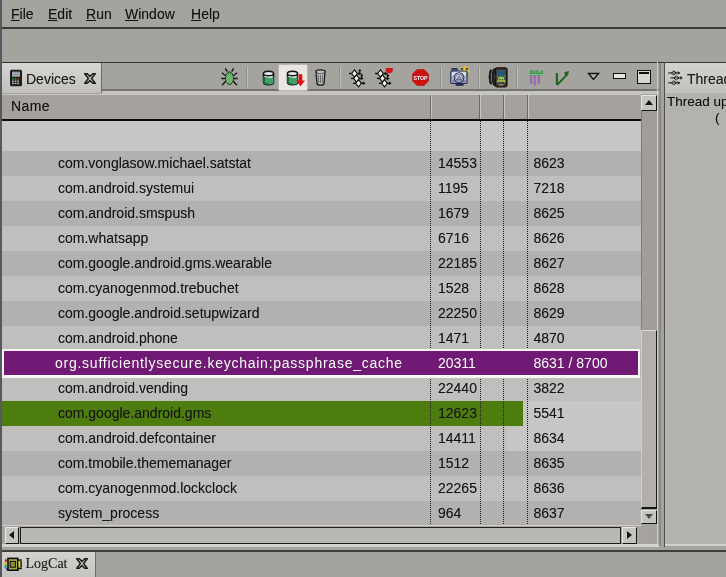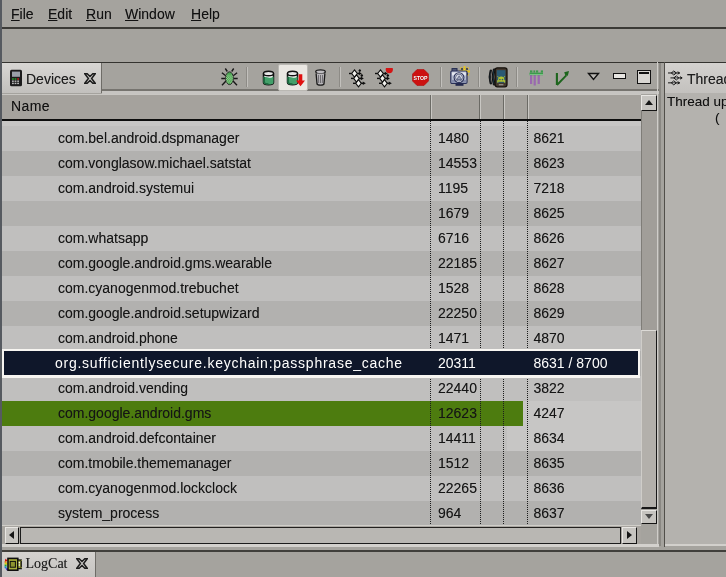--- a/index.html
+++ b/index.html
@@ -52,36 +52,32 @@
 
 <div class="abs" style="left:2px;top:94px;width:638.5px;height:24.5px;background:#a5a29d;border-top:1px solid #c9c7c3;box-sizing:border-box;"></div>
 <div class="abs" style="left:11px;top:98px;font-size:14px;letter-spacing:0.4px;color:#111;">Name</div>
 <div class="hsep" style="left:430px"></div>
 <div class="hsep" style="left:479px"></div>
 <div class="hsep" style="left:502.5px"></div>
 <div class="hsep" style="left:527px"></div>
 <div class="abs" style="left:0px;top:118.5px;width:640.5px;height:2px;background:#0d0d0d"></div>
 
 <div class="abs" id="rows" style="left:2px;top:120.5px;width:638.5px;height:404px;background:#c7c6c5;">
-    <div style="position:absolute;left:0;top:5px;width:638.5px;height:25px;background:#c0bfbe">
-      <div class="rowtxt">com.bel.android.dspmanager</div>
-      <div class="pid">1480</div>
-      <div class="port">8621</div>
-    </div>
     <div style="position:absolute;left:0;top:30px;width:638.5px;height:25px;background:#b2b1af">
       <div class="rowtxt">com.vonglasow.michael.satstat</div>
       <div class="pid">14553</div>
       <div class="port">8623</div>
     </div>
     <div style="position:absolute;left:0;top:55px;width:638.5px;height:25px;background:#c0bfbe">
       <div class="rowtxt">com.android.systemui</div>
       <div class="pid">1195</div>
       <div class="port">7218</div>
     </div>
     <div style="position:absolute;left:0;top:80px;width:638.5px;height:25px;background:#b2b1af">
+      <div class="rowtxt">com.android.smspush</div>
       <div class="pid">1679</div>
       <div class="port">8625</div>
     </div>
     <div style="position:absolute;left:0;top:105px;width:638.5px;height:37px;background:#c0bfbe">
       <div class="rowtxt">com.whatsapp</div>
       <div class="pid">6716</div>
       <div class="port">8626</div>
     </div>
     <div style="position:absolute;left:0;top:130px;width:638.5px;height:25px;background:#b2b1af">
       <div class="rowtxt">com.google.android.gms.wearable</div>
@@ -105,21 +101,21 @@
     </div>
     <div style="position:absolute;left:0;top:230px;width:638.5px;height:25px;background:#b2b1af"></div>
     <div style="position:absolute;left:0;top:255px;width:638.5px;height:25px;background:#c0bfbe">
       <div class="rowtxt">com.android.vending</div>
       <div class="pid">22440</div>
       <div class="port">3822</div>
     </div>
     <div style="position:absolute;left:0;top:280px;width:521px;height:25px;background:#4d7c0f">
       <div class="rowtxt">com.google.android.gms</div>
       <div class="pid">12623</div>
-      <div class="port">4247</div>
+      <div class="port">5541</div>
     </div>
     <div style="position:absolute;left:0;top:305px;width:505px;height:25px;background:#c0bfbe">
       <div class="rowtxt">com.android.defcontainer</div>
       <div class="pid">14411</div>
       <div class="port">8634</div>
     </div>
     <div style="position:absolute;left:0;top:330px;width:638.5px;height:25px;background:#b2b1af">
       <div class="rowtxt">com.tmobile.thememanager</div>
       <div class="pid">1512</div>
       <div class="port">8635</div>
@@ -135,21 +131,21 @@
       <div class="port">8637</div>
     </div>
   </div>
 
 <div class="dot" style="left:430px"></div>
 <div class="dot" style="left:479.5px"></div>
 <div class="dot" style="left:502.5px"></div>
 <div class="dot" style="left:527px"></div>
 
 <div class="abs" style="left:1.5px;top:348.5px;width:638px;height:29px;background:#f7f5f1;"></div>
-<div class="abs" id="selrow" style="left:4px;top:351px;width:633.5px;height:24px;background:#0f172a;">
+<div class="abs" id="selrow" style="left:4px;top:351px;width:633.5px;height:24px;background:#701a75;">
     <div class="rowtxt" style="left:51px;color:#fff;letter-spacing:0.75px;">org.sufficientlysecure.keychain:passphrase_cache</div>
     <div class="pid" style="left:434px;color:#fff;">20311</div>
     <div class="port" style="left:529.5px;color:#fff;">8631 / 8700</div>
   </div>
 
 <div class="abs" style="left:640.5px;top:94.5px;width:16px;height:16px;background:#c6c4c0;border:1px solid;border-color:#e8e6e3 #141414 #141414 #e8e6e3;box-sizing:border-box;"></div>
 <div class="abs" style="left:644.5px;top:100px;width:0;height:0;border-left:4px solid transparent;border-right:4px solid transparent;border-bottom:5px solid #161616;"></div>
 <div class="abs" style="left:640.5px;top:110.5px;width:16px;height:219.5px;background:#a19e99;border-left:1px solid #7f7d78;box-sizing:border-box;"></div>
 <div class="abs" style="left:640.5px;top:330px;width:16px;height:179px;background:#b3b0ab;border-top:1.5px solid #dcdad6;border-left:1px solid #cfcdc9;border-bottom:2px solid #181818;border-right:1px solid #181818;box-sizing:border-box;"></div>
 <div class="abs" style="left:640.5px;top:509.5px;width:16px;height:14.5px;background:#c6c4c0;border:1px solid;border-color:#e8e6e3 #141414 #141414 #e8e6e3;box-sizing:border-box;"></div>

